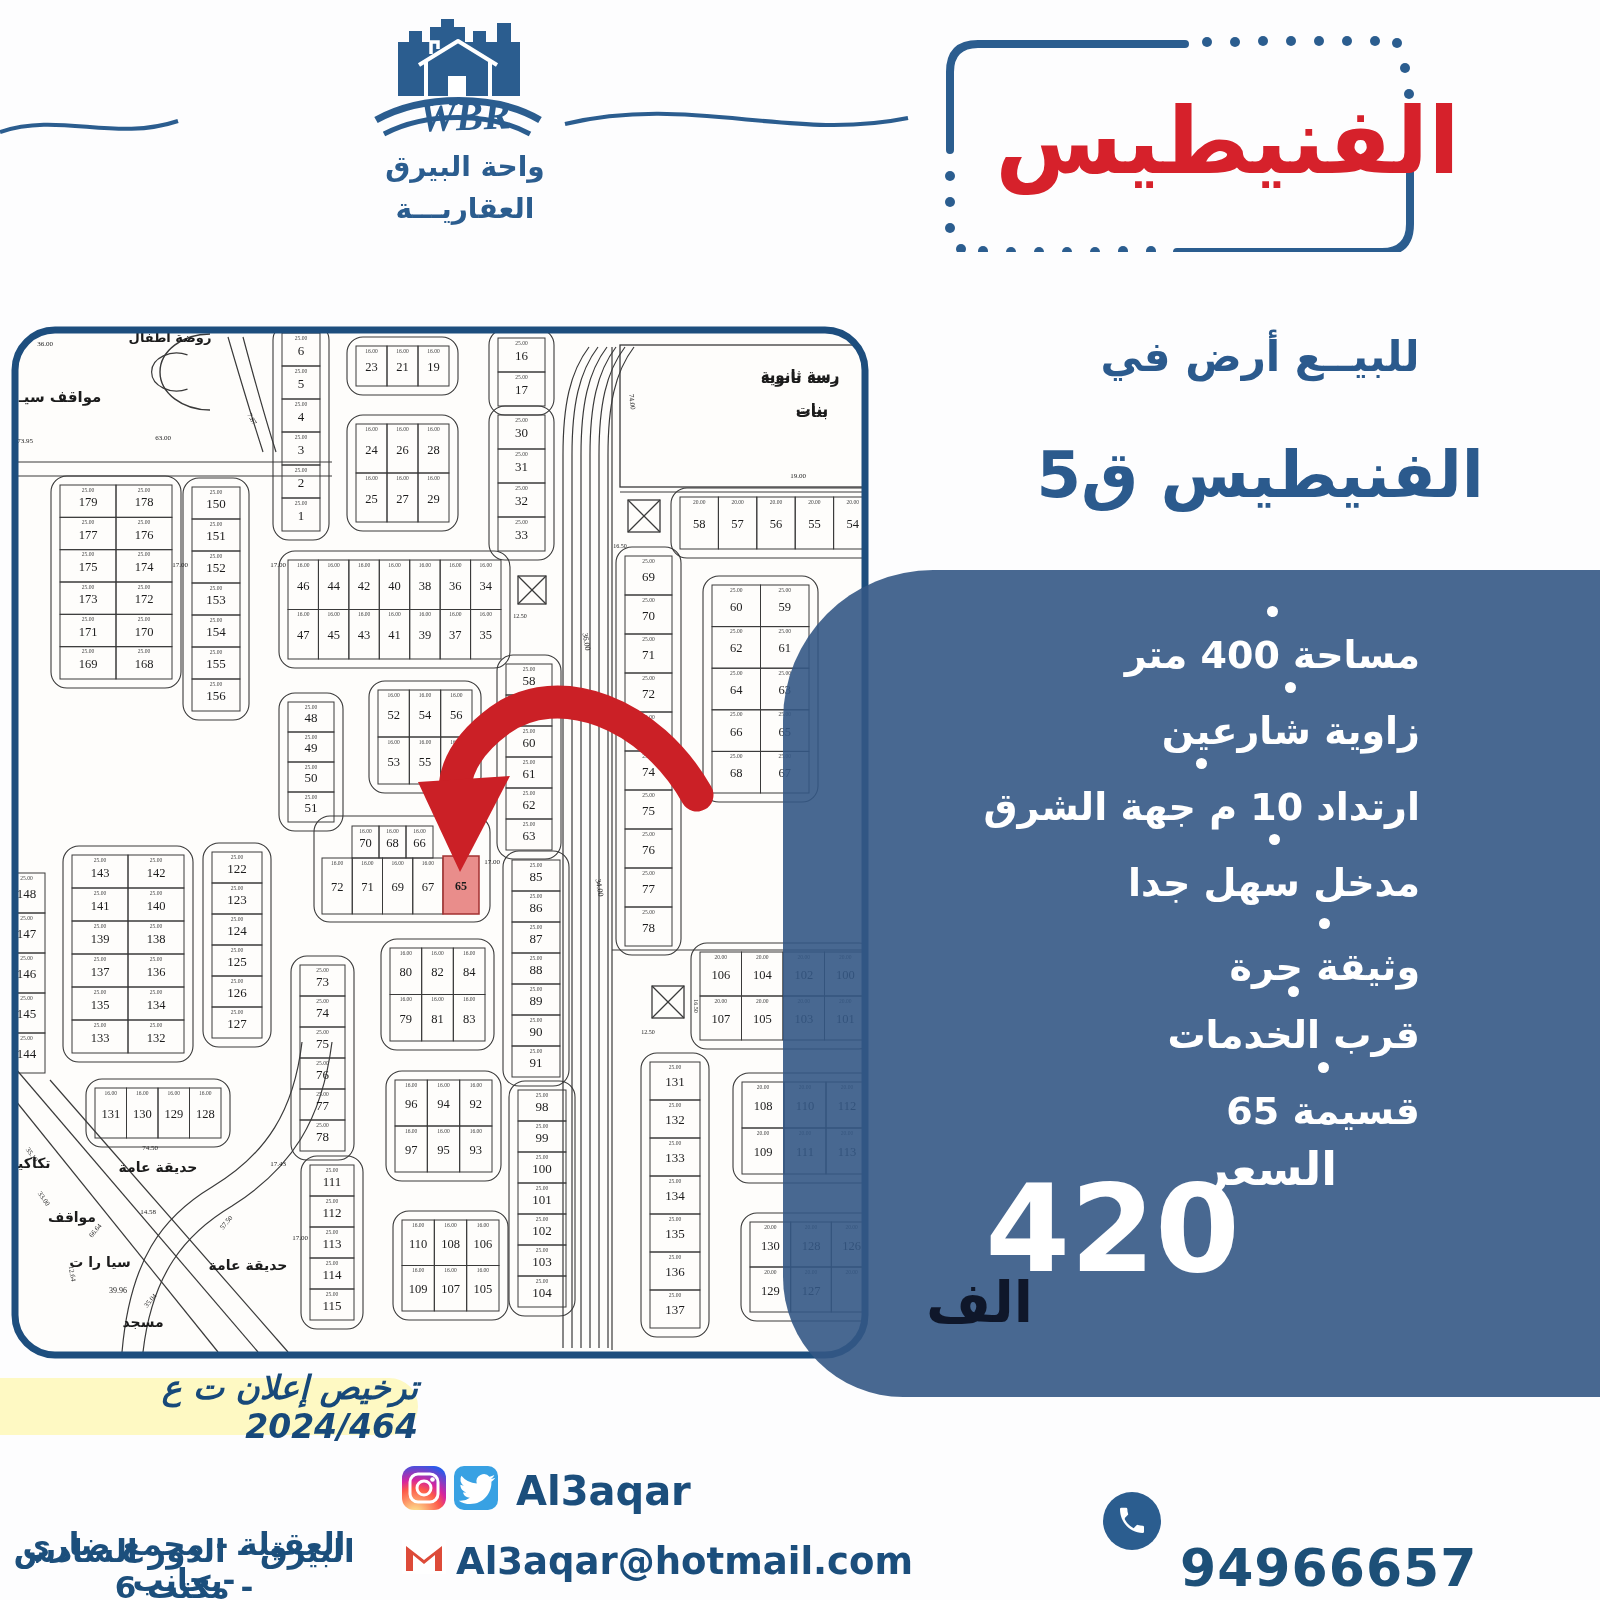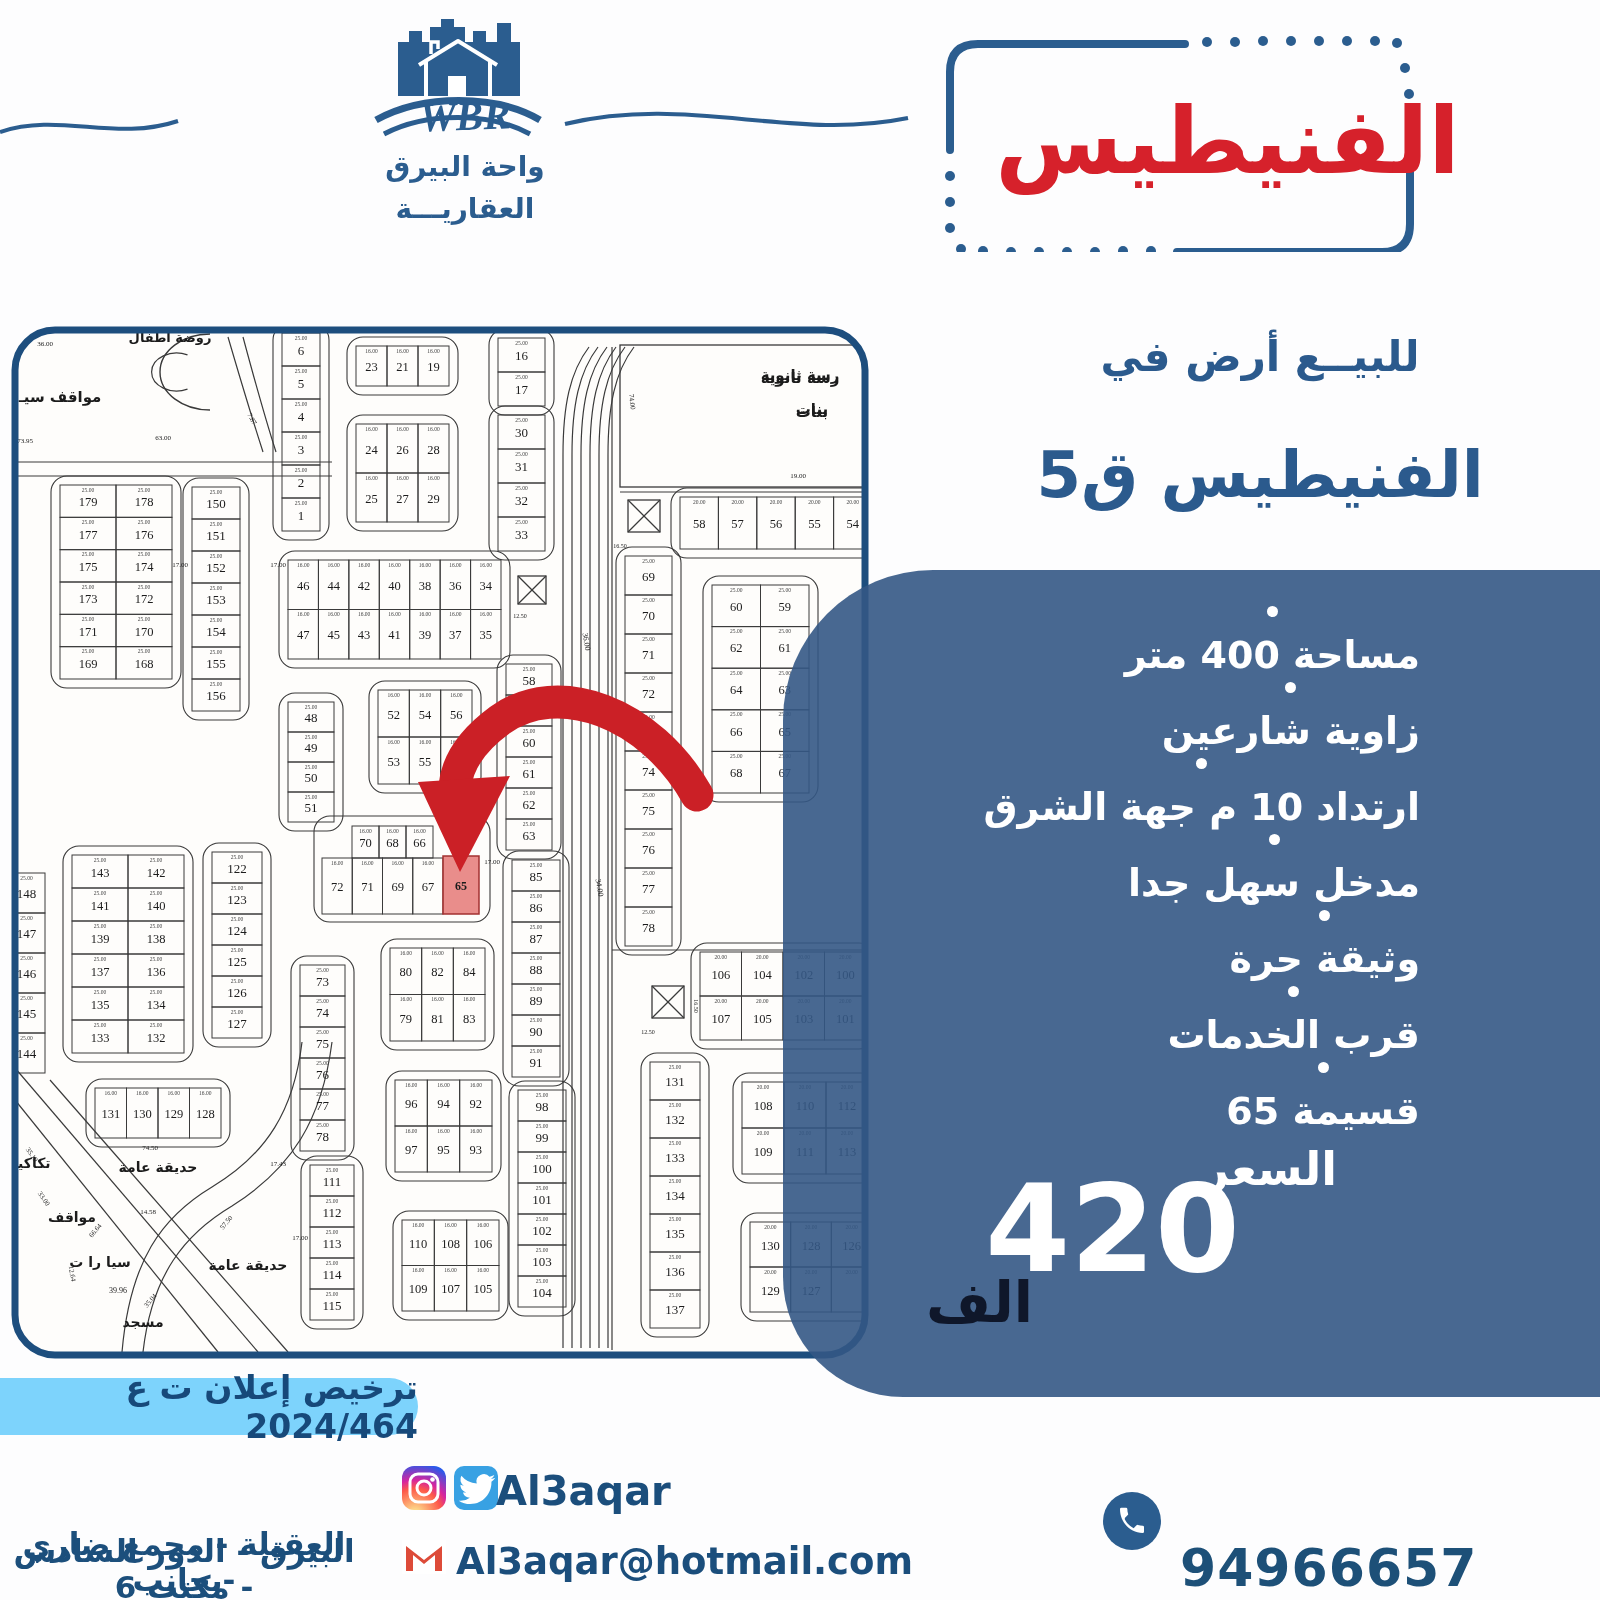--- a/index.html
+++ b/index.html
@@ -18,31 +18,31 @@
     color:#d6212b;font-size:92px;font-weight:800;}
   .headline{left:960px;width:600px;text-align:center;color:#2b5a8d;font-weight:800;z-index:3;}
   #panel{left:783px;top:570px;width:817px;height:827px;z-index:4;
     background:rgba(52,88,133,0.9);border-radius:150px 0 0 120px;}
   .brow{position:absolute;right:180px;display:flex;flex-direction:column;align-items:center;
     gap:16px;direction:rtl;color:#fff;font-weight:700;font-size:38px;white-space:nowrap;}
   .bdot{width:11px;height:11px;border-radius:50%;background:#fff;flex:0 0 auto;}
   #price-label{position:absolute;right:263px;top:572px;color:#fff;font-size:46px;font-weight:800;}
   #price-value{position:absolute;right:360px;top:598px;color:#fff;font-size:122px;font-weight:800;line-height:1;}
   #price-unit{position:absolute;right:567px;top:700px;color:#0f172a;font-size:56px;font-weight:800;}
-  #license{left:0;top:1378px;width:418px;height:57px;background:#7dd3fc;border-radius:0 30px 30px 0;
+  #license{left:0;top:1378px;width:418px;height:57px;background:#fef9c3;border-radius:0 30px 30px 0;
     display:flex;align-items:center;justify-content:center;direction:rtl;
-    color:#17497a;font-size:33px;font-weight:800;z-index:3;}
+    color:#17497a;font-size:33px;font-weight:800;z-index:3;font-style:italic;}
   .addr{left:6px;width:356px;text-align:center;direction:rtl;color:#1c4f7c;
     font-size:31px;font-weight:800;z-index:3;}
   .sicon{width:44px;height:44px;z-index:3;}
   #ig-icon{left:402px;top:1466px;border-radius:12px;
     background:radial-gradient(circle at 30% 110%,#fdf497 0%,#fd5949 45%,#d6249f 60%,#285aeb 90%);}
   #tw-icon{left:454px;top:1466px;border-radius:10px;background:#38a1e3;}
   #gm-icon{left:402px;top:1540px;height:34px;background:#fff;}
-  #handle{left:496px;top:1468px;color:#1b4e7c;font-size:40px;font-weight:800;z-index:3;}
+  #handle{left:516px;top:1468px;color:#1b4e7c;font-size:40px;font-weight:800;z-index:3;}
   #email{left:456px;top:1540px;color:#1b4e7c;font-size:37px;font-weight:800;z-index:3;}
   #phone-icon{left:1103px;top:1492px;width:58px;height:58px;border-radius:50%;background:#2b5d8f;
     display:flex;align-items:center;justify-content:center;z-index:3;}
   .phone-num{left:1180px;width:330px;color:#1d5078;font-size:52px;font-weight:800;z-index:3;letter-spacing:1px;}
 </style>
 </head>
 <body>
 
 <div id="page">
 
@@ -817,21 +817,21 @@
           <span>زاوية شارعين</span>
         </div>
         <div class="brow" style="top: 188px;">
           <span class="bdot"></span>
           <span>ارتداد 10 م جهة الشرق</span>
         </div>
         <div class="brow" style="top: 264px;">
           <span class="bdot"></span>
           <span>مدخل سهل جدا</span>
         </div>
-        <div class="brow" style="top: 340px;">
+        <div class="brow" style="top: 348px;">
           <span class="bdot"></span>
           <span>وثيقة حرة</span>
         </div>
         <div class="brow" style="top: 416px;">
           <span class="bdot"></span>
           <span>قرب الخدمات</span>
         </div>
         <div class="brow" style="top: 492px;">
           <span class="bdot"></span>
           <span>قسيمة 65</span>

